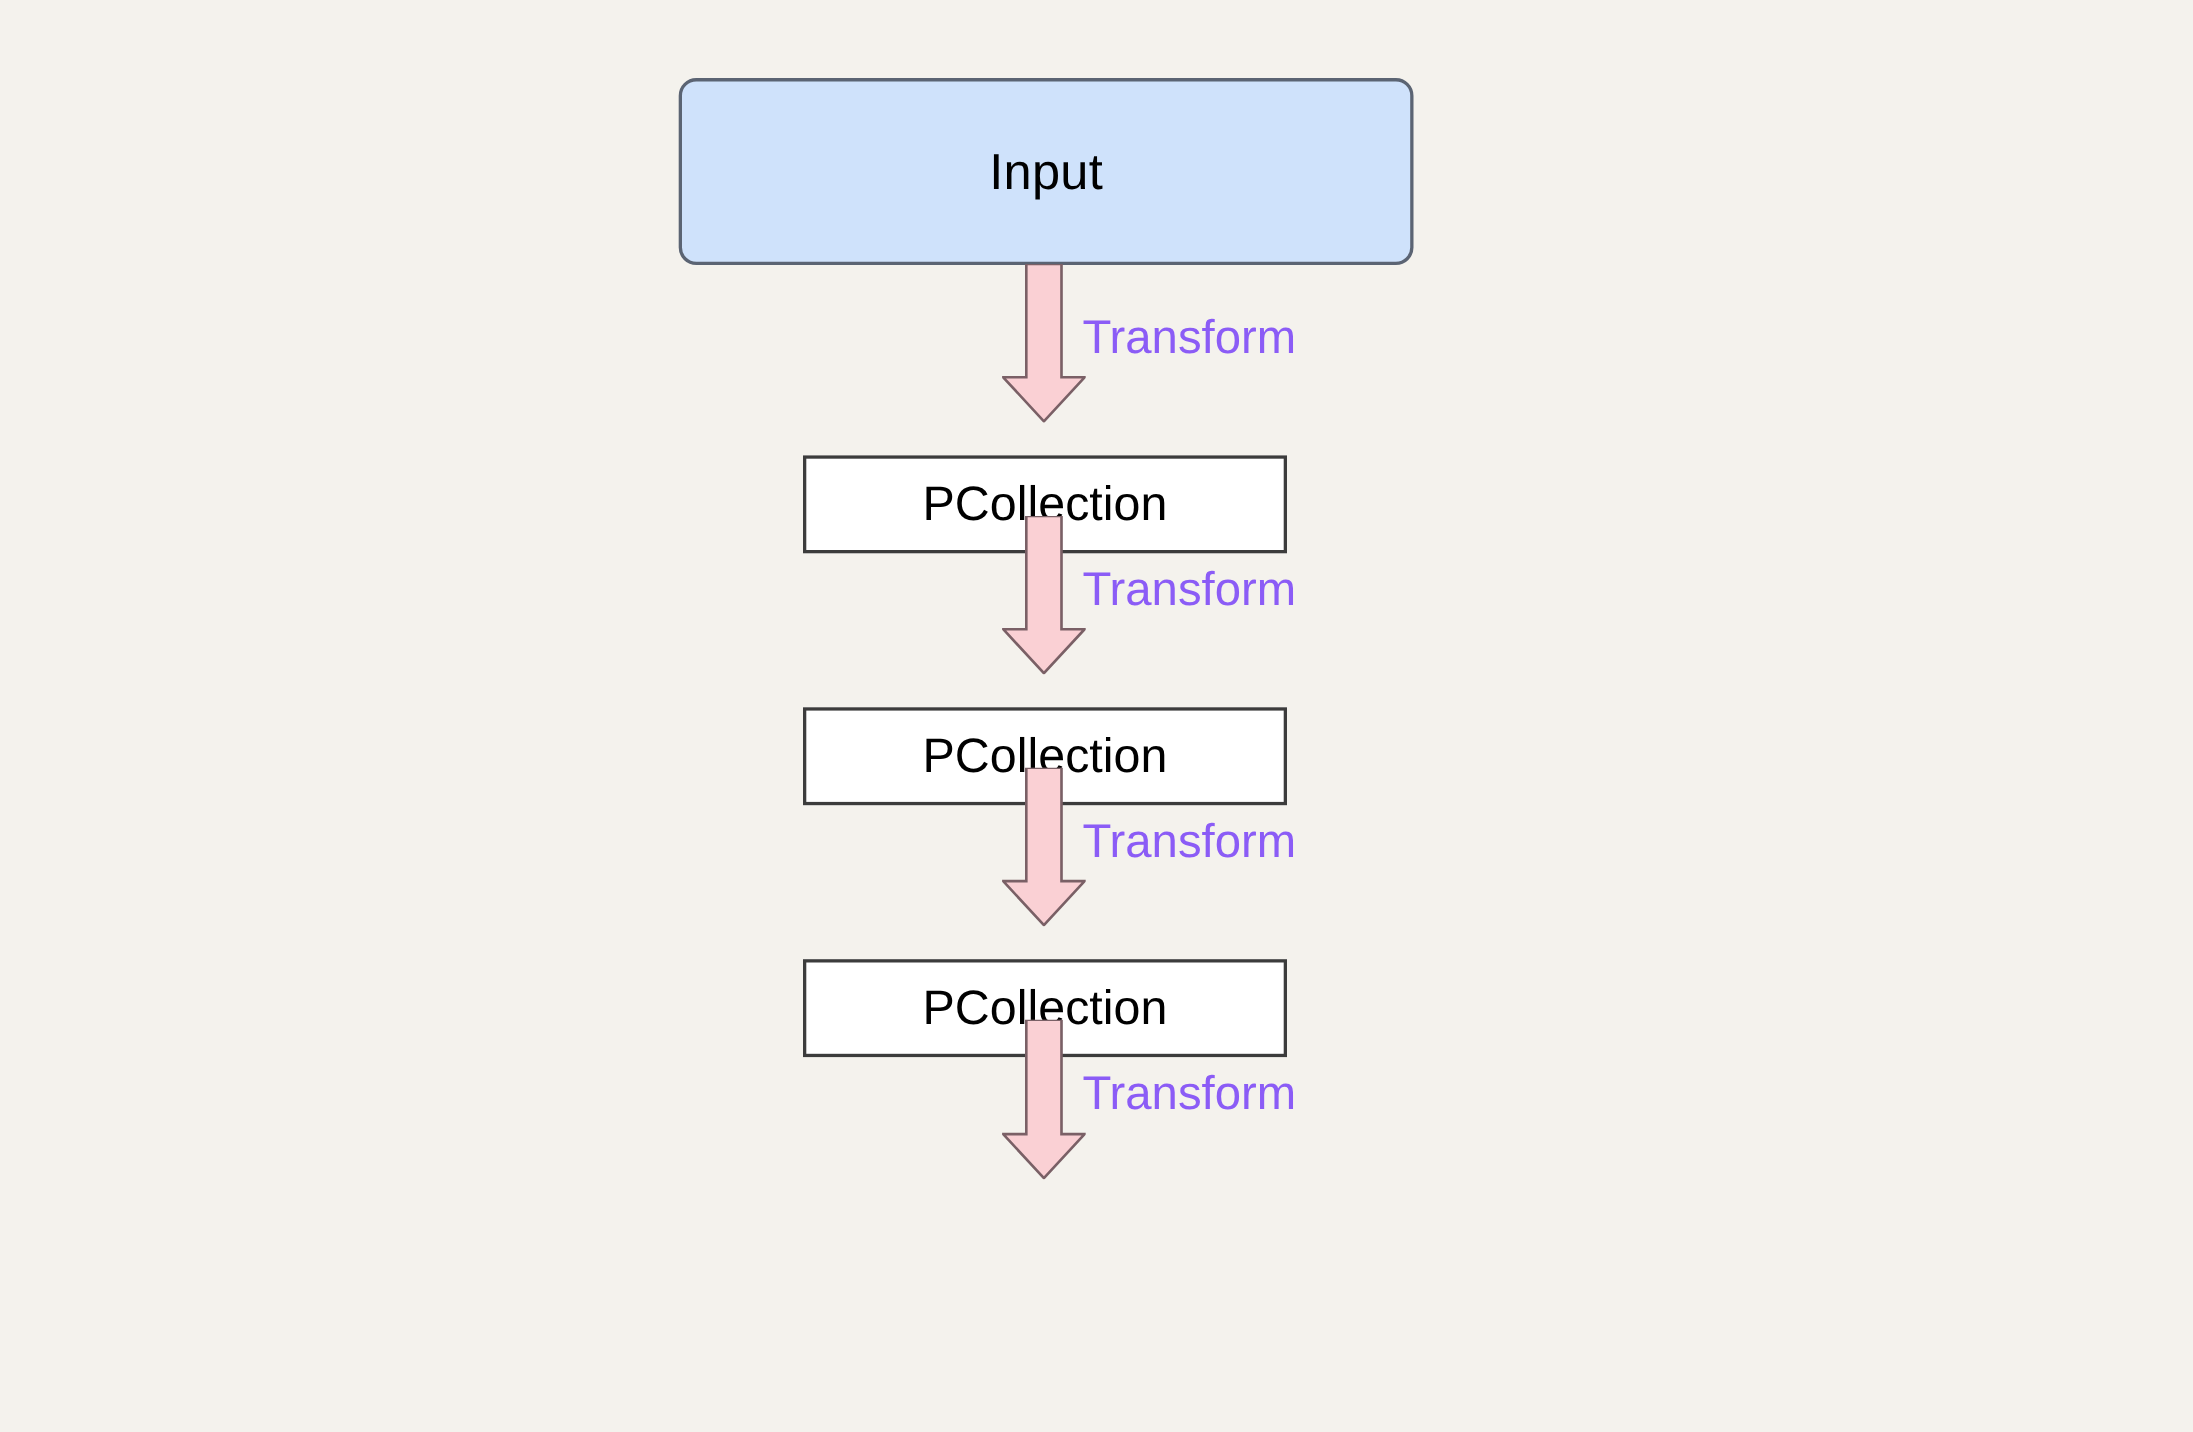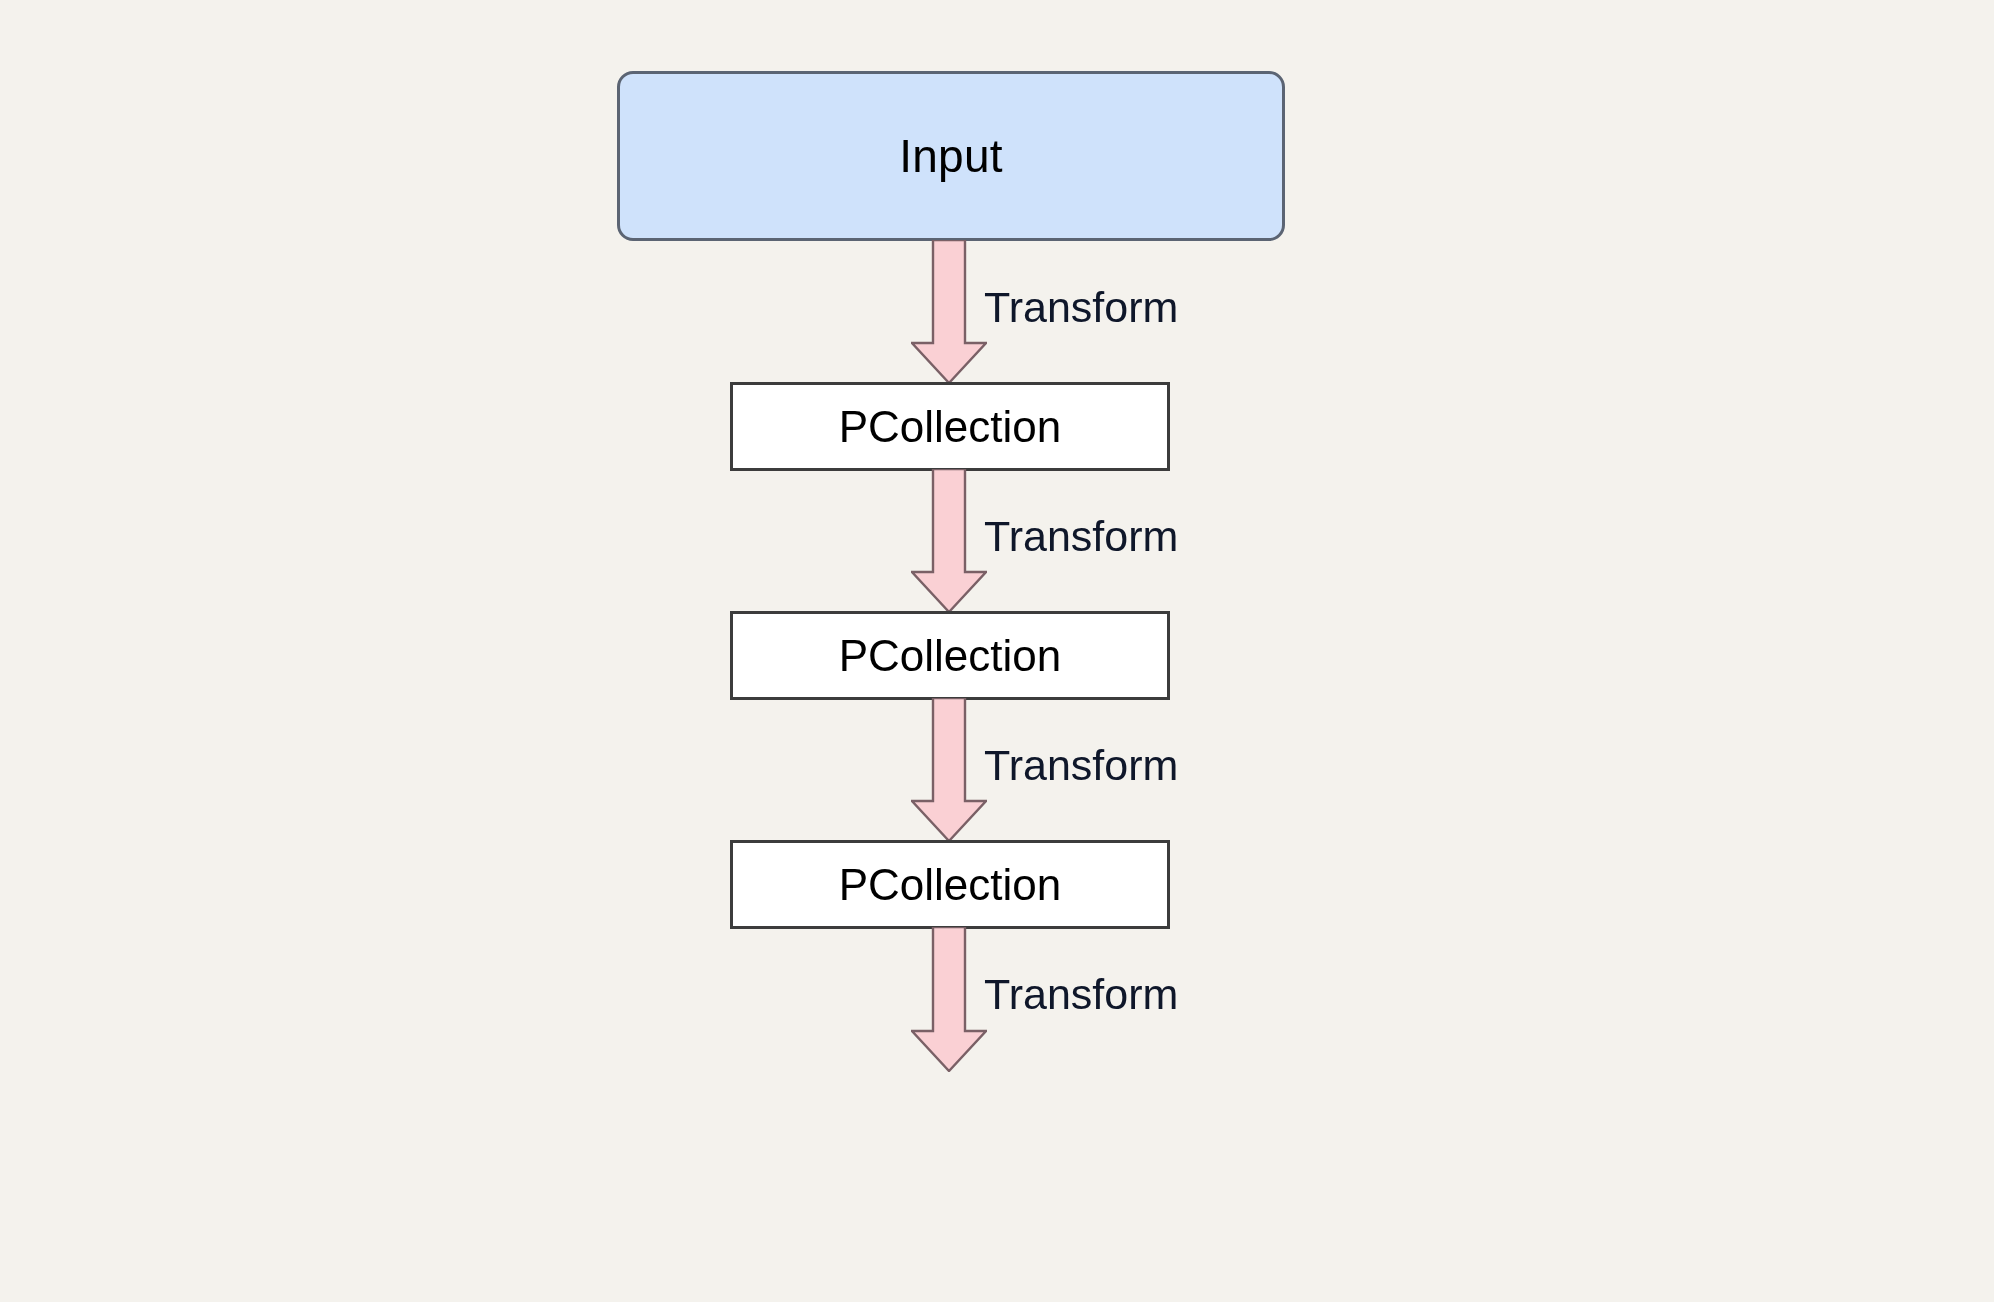--- a/index.html
+++ b/index.html
@@ -49,20 +49,21 @@
     position: absolute;
     left: 730px;
     width: 440px;
     height: 89px;
     background: #ffffff;
     border: 3px solid #3c3c3c;
     box-sizing: border-box;
     display: flex;
     align-items: center;
     justify-content: center;
+    margin-top: 32px;
   }
   .node-pcollection .node-label {
     font-size: 44px;
     color: #000000;
     line-height: 1;
   }
 
   #node-pcollection-1 { top: 382px; }
   #node-pcollection-2 { top: 611px; }
   #node-pcollection-3 { top: 840px; }
@@ -89,21 +90,21 @@
   #edge-arrow-1 { top: 240px;  height: 144px; }
   #edge-arrow-2 { top: 469px;  height: 144px; }
   #edge-arrow-3 { top: 698px;  height: 144px; }
   #edge-arrow-4 { top: 927px;  height: 145px; }
 
   
   .edge-label {
     position: absolute;
     left: 984px;
     font-size: 43px;
-    color: #0f172a;
+    color: #8b5cf6;
     line-height: 1;
     white-space: nowrap;
   }
 
   #edge-label-1 { top: 286px; }
   #edge-label-2 { top: 515px; }
   #edge-label-3 { top: 744px; }
   #edge-label-4 { top: 973px; }
 </style>
 </head>

